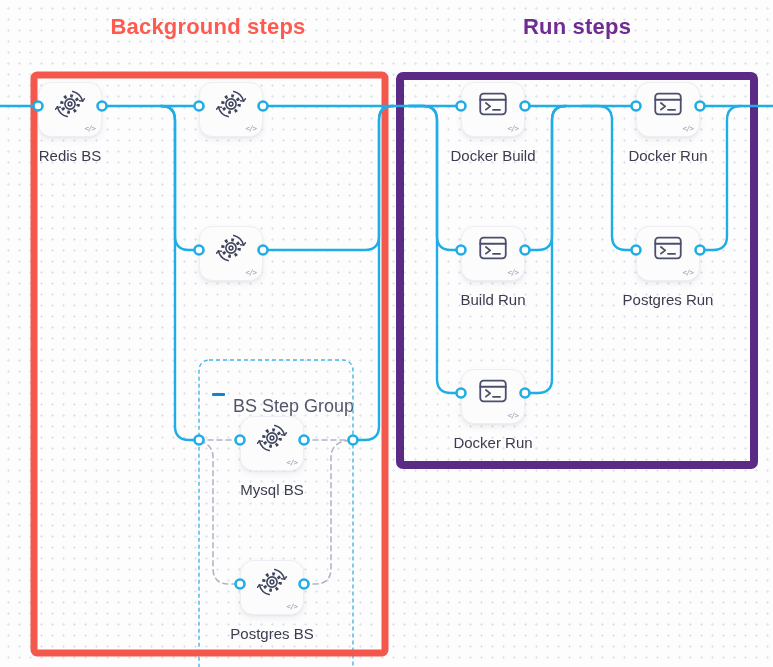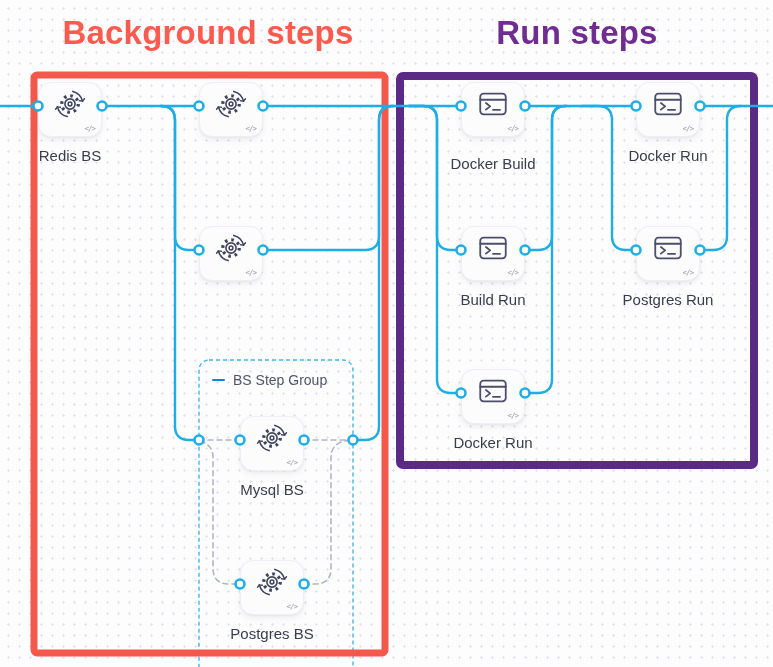--- a/index.html
+++ b/index.html
@@ -4,21 +4,21 @@
 <style>
   html,body{margin:0;padding:0;}
   body{font-family:"Liberation Sans",sans-serif;}
   .canvas{
     position:relative;width:773px;height:667px;overflow:hidden;
     background-color:#fdfdfe;
     background-image:radial-gradient(circle,#e3e6ef 1px,rgba(0,0,0,0) 1.3px);
     background-size:11px 11px;background-position:3px 3px;
   }
   .group-title{
-    position:absolute;top:14px;font-size:33px;font-weight:700;
+    position:absolute;top:14px;font-size:22px;font-weight:700;
     text-align:center;letter-spacing:.2px;z-index:2;
   }
   .title-bg{left:30px;width:356px;color:#ff5a4f;}
   .title-run{left:400px;width:354px;color:#6f2d91;}
   .node{position:absolute;width:64px;z-index:1;cursor:pointer;}
   .card{
     position:relative;width:64px;height:55px;background:#fcfcfd;
     border:1px solid #eeeef4;border-radius:13px;box-sizing:border-box;
     box-shadow:0 3px 6px rgba(96,97,112,.10),0 1px 2px rgba(40,41,61,.04);
   }
@@ -28,21 +28,21 @@
     font-size:7.5px;color:#a2a3b7;letter-spacing:-1px;
   }
   .node-label{
     position:absolute;left:-43px;width:150px;text-align:center;
     font-size:15px;color:#3b3c4e;z-index:1;
   }
   .overlay{position:absolute;left:0;top:0;z-index:3;pointer-events:none;}
   .overlay .port{pointer-events:auto;cursor:crosshair;}
   .sg-label{position:absolute;left:212px;top:372px;z-index:2;display:flex;align-items:center;}
   .sg-minus{display:inline-block;width:13px;height:2.6px;background:#0c86d0;margin-right:8px;border-radius:1px;cursor:pointer;}
-  .sg-text{font-size:14px;color:#52556a;}
+  .sg-text{font-size:18px;color:#52556a;margin-top:24px;}
   .hidden-defs{position:absolute;width:0;height:0;overflow:hidden;}
 </style>
 </head>
 <body>
 
 <div class="canvas">
 
   <svg class="hidden-defs" aria-hidden="true">
     <defs>
       <symbol id="icon-bs" viewBox="0 0 36 36">
@@ -123,21 +123,21 @@
     <div class="node-label" style="top:65px">Postgres BS</div>
   </div>
 
   <div class="node" style="left:461px;top:82px">
     <div class="card">
       <svg class="node-icon">
           <use href="#icon-run"></use>
         </svg>
       <span class="code-badge">&lt;/&gt;</span>
     </div>
-    <div class="node-label" style="top:73px">Docker Build</div>
+    <div class="node-label" style="top:65px">Docker Build</div>
   </div>
 
   <div class="node" style="left:636px;top:82px">
     <div class="card">
       <svg class="node-icon">
           <use href="#icon-run"></use>
         </svg>
       <span class="code-badge">&lt;/&gt;</span>
     </div>
     <div class="node-label" style="top:65px">Docker Run</div>

